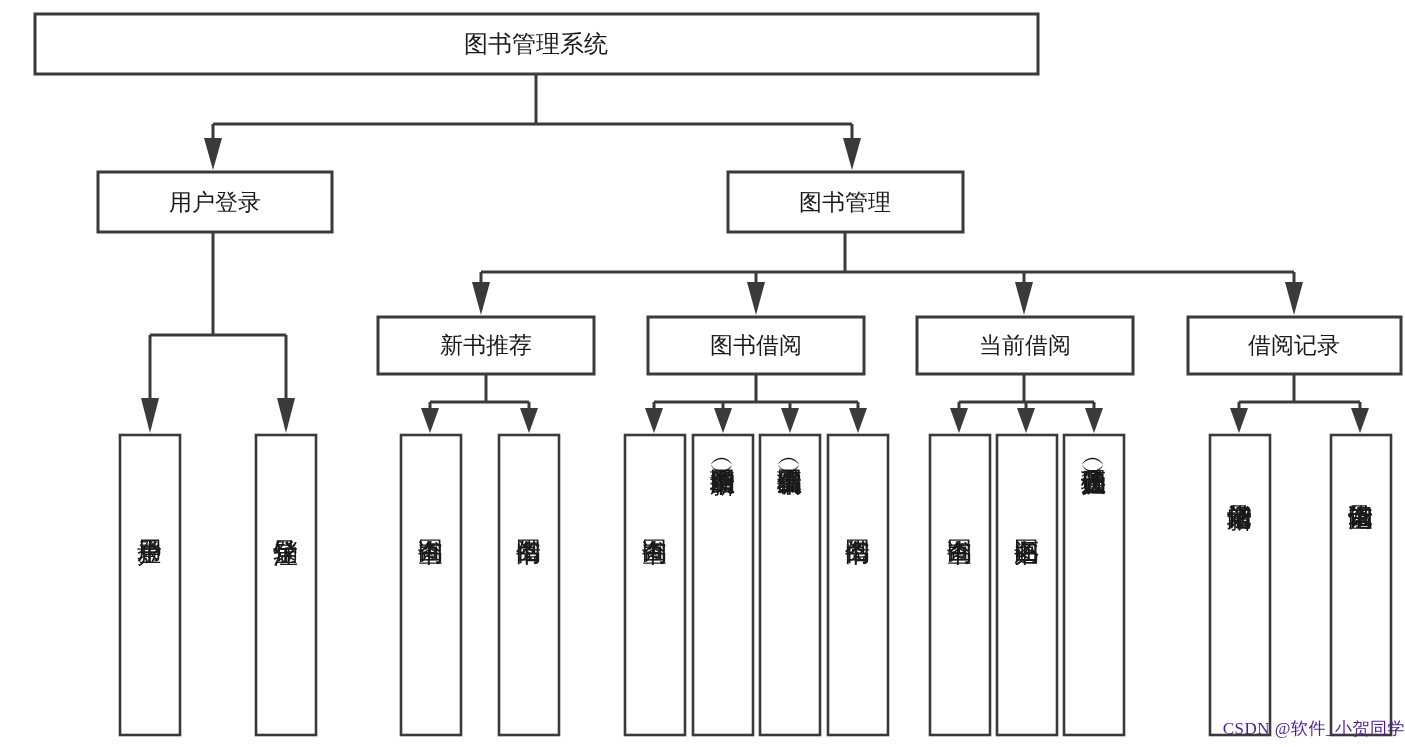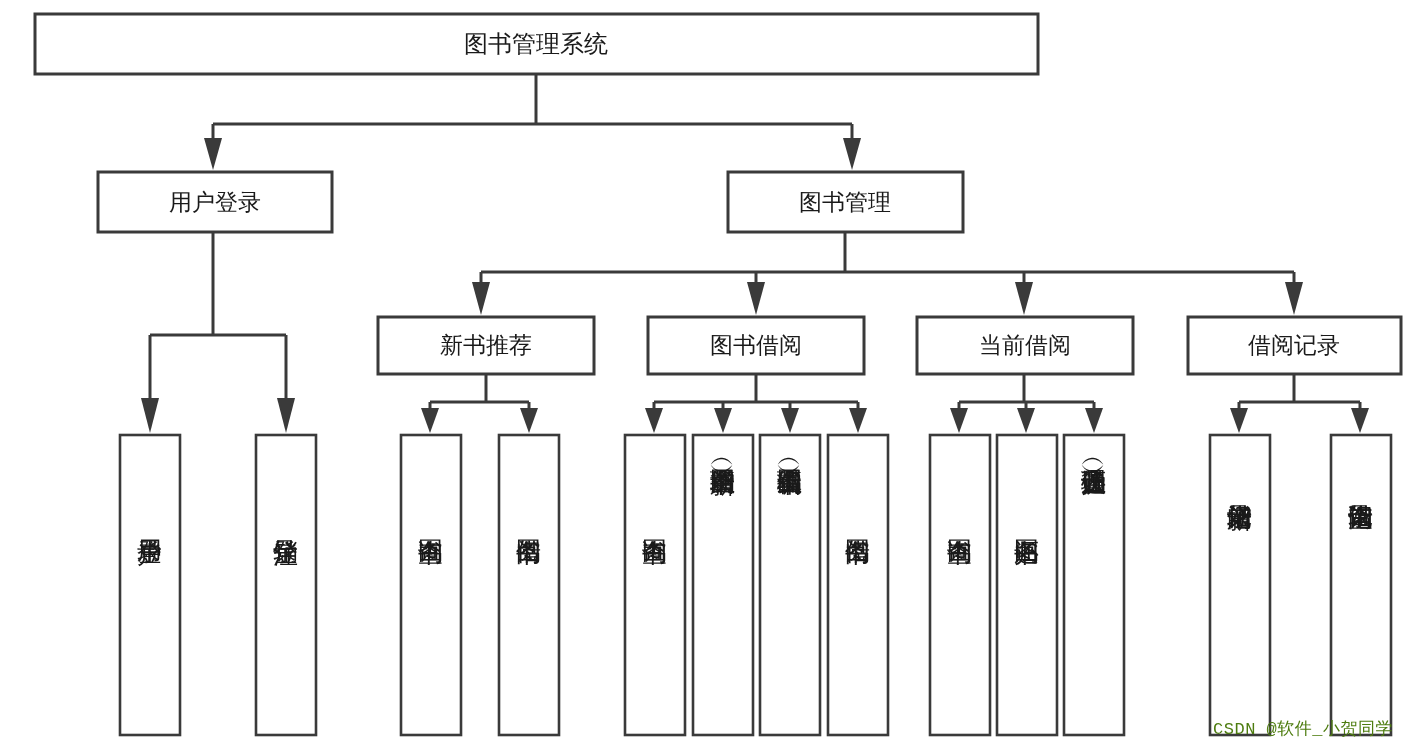--- a/index.html
+++ b/index.html
@@ -56,25 +56,25 @@
     font-size: 24px;
   }
   .vlabel {
     font-family: "Liberation Sans", "DejaVu Sans", sans-serif;
     fill: #1a1a1a;
     font-size: 25px;
     text-anchor: middle;
   }
   .watermark {
     position: absolute;
-    right: 28px;
+    right: 16px;
     bottom: 7px;
-    font-family: Liberation Mono, monospace;
+    font-family: Liberation Serif, serif;
     font-size: 17px;
-    color: #4d7c0f;
+    color: #4c1d95;
     letter-spacing: 0.5px;
     white-space: nowrap;
     user-select: none;
   }
 </style>
 </head>
 <body>
 
 <div id="diagram-root">
   <svg class="flow" viewBox="0 0 1405 747" xmlns="http://www.w3.org/2000/svg">

